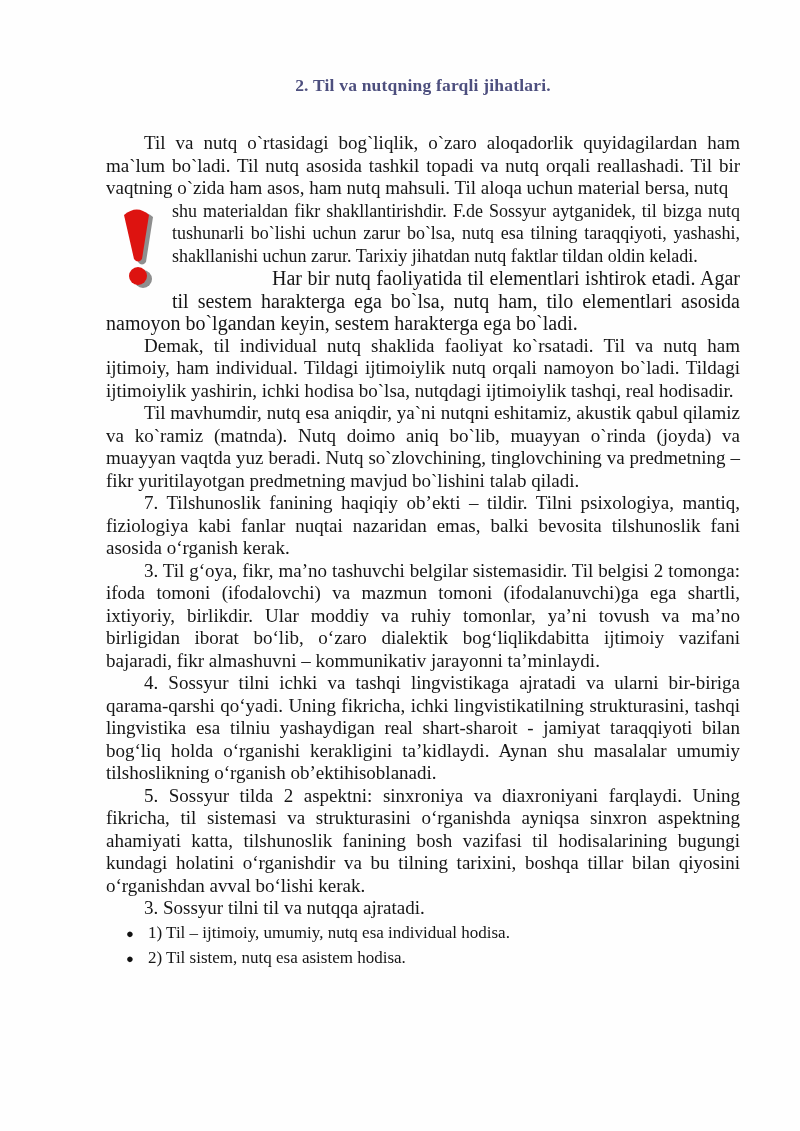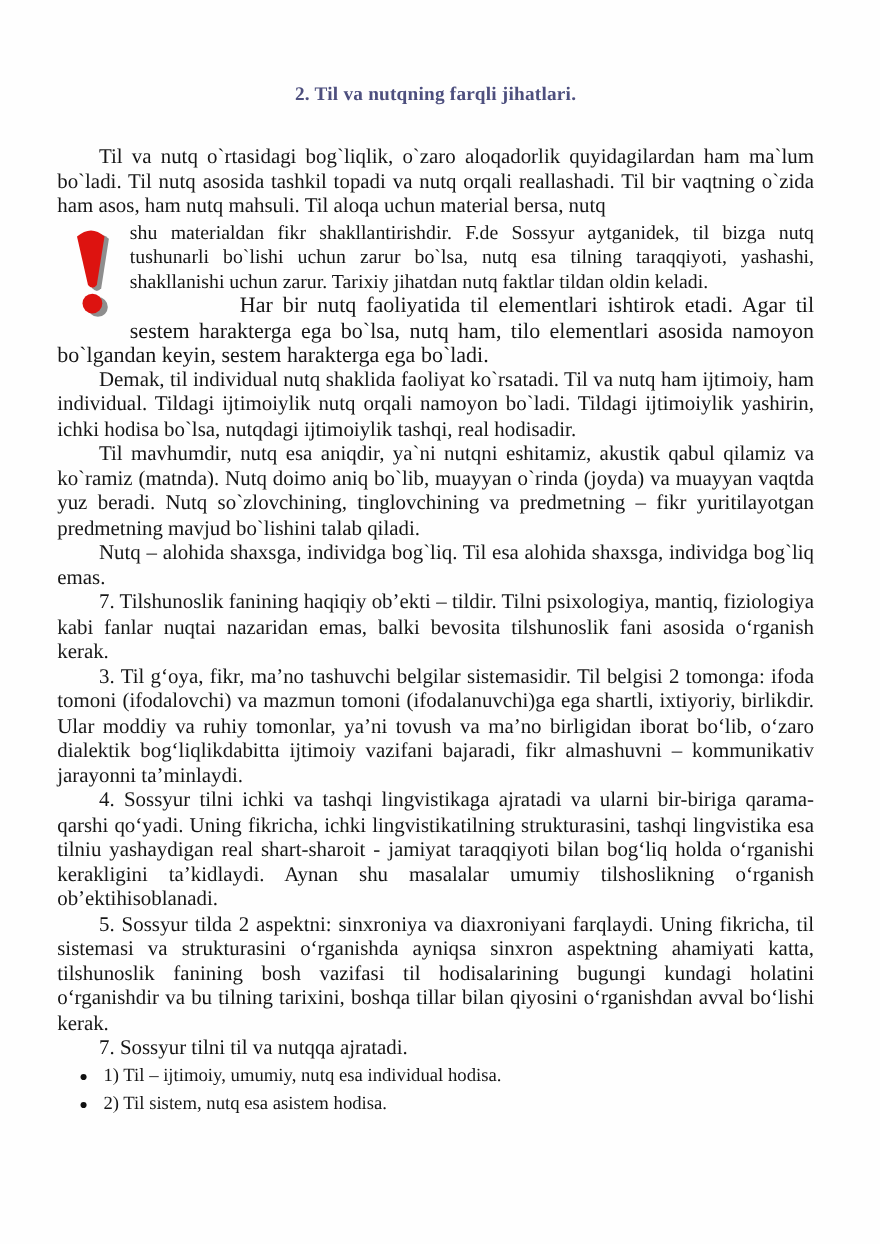--- a/index.html
+++ b/index.html
@@ -11,21 +11,21 @@
     width: 800px;
     height: 1131px;
     overflow: hidden;
     font-family: "Liberation Serif", "DejaVu Serif", serif;
     color: #161616;
   }
   .page {
     box-sizing: border-box;
     width: 800px;
     height: 1131px;
-    padding: 74px 60px 20px 52px;
+    padding: 74px 60px 20px 106px;
     background: #fefefe;
   }
   .doc-title {
     text-align: center;
     font-size: 17.5px;
     font-weight: bold;
     line-height: 22px;
     margin: 0 0 36px 0;
     letter-spacing: 0.2px;
   }
@@ -109,32 +109,31 @@
     </div>
     <p class="para-noindent">shu materialdan fikr shakllantirishdir. F.de Sossyur aytganidek, til bizga nutq tushunarli bo`lishi uchun zarur bo`lsa, nutq esa tilning taraqqiyoti, yashashi, shakllanishi uchun zarur. Tarixiy jihatdan nutq faktlar tildan oldin keladi.</p>
   </div>
 
   <p class="para-deep">Har bir nutq faoliyatida til elementlari ishtirok etadi. Agar til sestem harakterga ega bo`lsa, nutq ham, tilo elementlari asosida namoyon bo`lgandan keyin, sestem harakterga ega bo`ladi.</p>
 
   <p class="para">Demak, til individual nutq shaklida faoliyat ko`rsatadi. Til va nutq ham ijtimoiy, ham individual. Tildagi ijtimoiylik nutq orqali namoyon bo`ladi. Tildagi ijtimoiylik yashirin, ichki hodisa bo`lsa, nutqdagi ijtimoiylik tashqi, real hodisadir.</p>
 
   <p class="para">Til mavhumdir, nutq esa aniqdir, ya`ni nutqni eshitamiz, akustik qabul qilamiz va ko`ramiz (matnda). Nutq doimo aniq bo`lib, muayyan o`rinda (joyda) va muayyan vaqtda yuz beradi. Nutq so`zlovchining, tinglovchining va predmetning – fikr yuritilayotgan predmetning mavjud bo`lishini talab qiladi.</p>
 
-  <p class="para">Nutq – alohida shaxsga, individga bog`liq. Til esa alohida shaxsga, individga bog`liq emas.</p>
 
   <p class="para">7. Tilshunoslik fanining haqiqiy ob’ekti – tildir. Tilni psixologiya, mantiq, fiziologiya kabi fanlar nuqtai nazaridan emas, balki bevosita tilshunoslik fani asosida o‘rganish kerak.</p>
 
 
   <p class="para">3. Til g‘oya, fikr, ma’no tashuvchi belgilar sistemasidir. Til belgisi 2 tomonga: ifoda tomoni (ifodalovchi) va mazmun tomoni (ifodalanuvchi)ga ega shartli, ixtiyoriy, birlikdir. Ular moddiy va ruhiy tomonlar, ya’ni tovush va ma’no birligidan iborat bo‘lib, o‘zaro dialektik bog‘liqlikdabitta ijtimoiy vazifani bajaradi, fikr almashuvni – kommunikativ jarayonni ta’minlaydi.</p>
 
   <p class="para">4. Sossyur tilni ichki va tashqi lingvistikaga ajratadi va ularni bir-biriga qarama-qarshi qo‘yadi. Uning fikricha, ichki lingvistikatilning strukturasini, tashqi lingvistika esa tilniu yashaydigan real shart-sharoit - jamiyat taraqqiyoti bilan bog‘liq holda o‘rganishi kerakligini ta’kidlaydi. Aynan shu masalalar umumiy tilshoslikning o‘rganish ob’ektihisoblanadi.</p>
 
   <p class="para">5. Sossyur tilda 2 aspektni: sinxroniya va diaxroniyani farqlaydi. Uning fikricha, til sistemasi va strukturasini o‘rganishda ayniqsa sinxron aspektning ahamiyati katta, tilshunoslik fanining bosh vazifasi til hodisalarining bugungi kundagi holatini o‘rganishdir va bu tilning tarixini, boshqa tillar bilan qiyosini o‘rganishdan avval bo‘lishi kerak.</p>
 
-  <p class="para">7. Sossyur tilni til va nutqqa ajratadi.</p>
+  <p class="para">3. Sossyur tilni til va nutqqa ajratadi.</p>
 
   <div class="bullet-list">
     <div class="bullet-row">
       <span class="bullet-marker">●</span>
       <span class="bullet-text">1) Til – ijtimoiy, umumiy, nutq esa individual hodisa.</span>
     </div>
     <div class="bullet-row">
       <span class="bullet-marker">●</span>
       <span class="bullet-text">2) Til sistem, nutq esa asistem hodisa.</span>
     </div>

